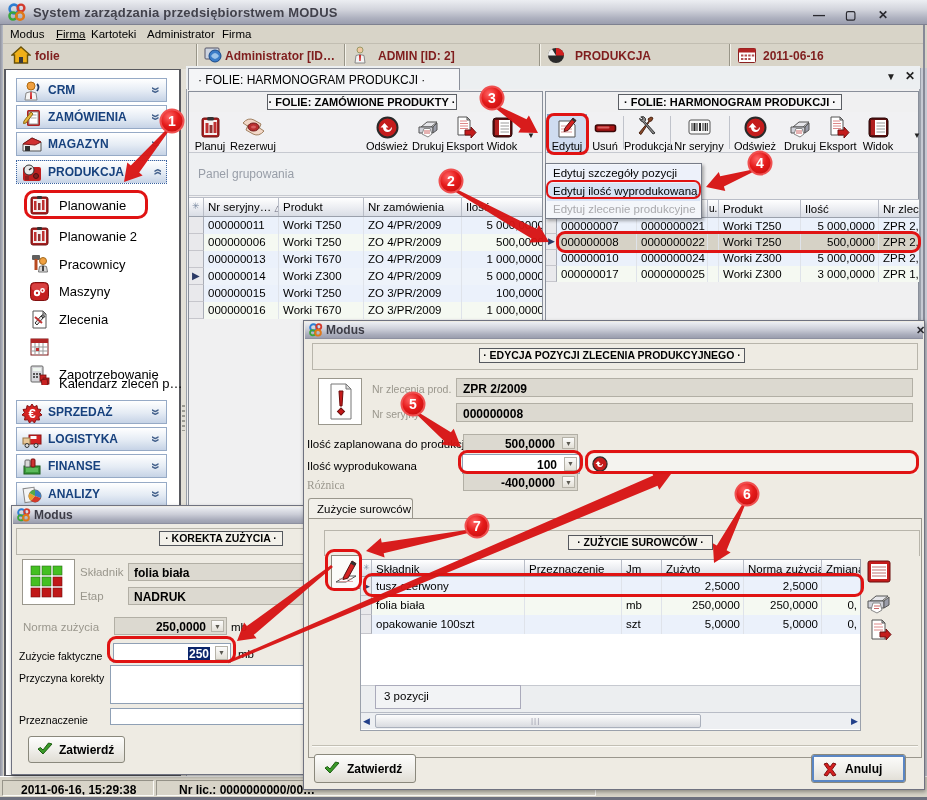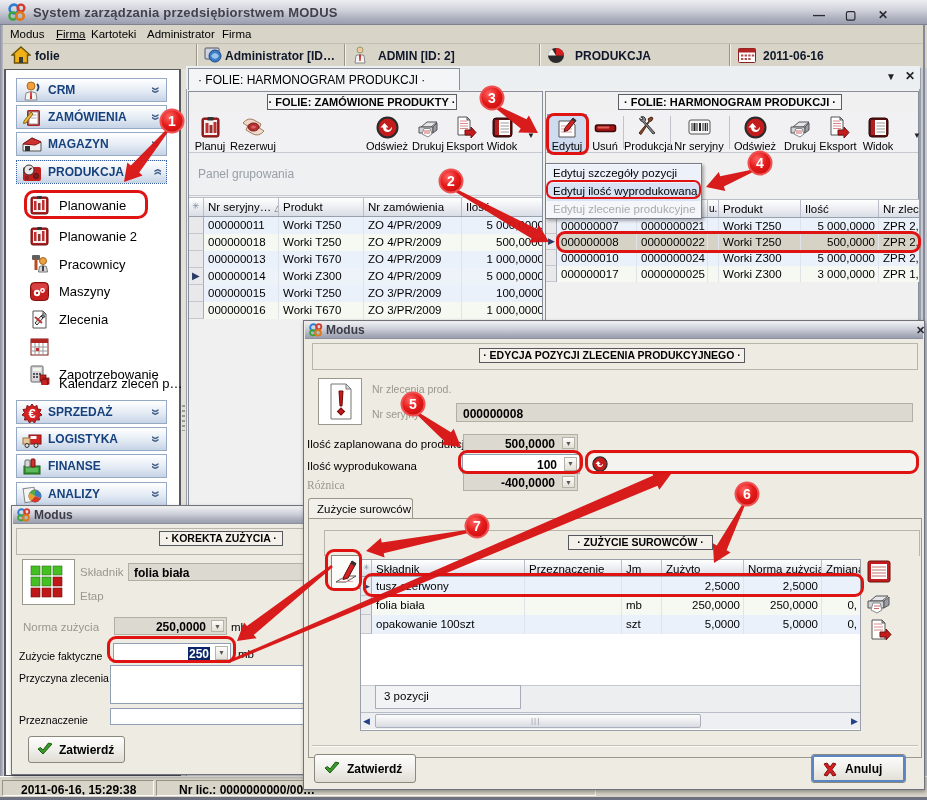--- a/index.html
+++ b/index.html
@@ -6,21 +6,21 @@
 #stage{position:relative;width:927px;height:800px;overflow:hidden;}
 .abs{position:absolute;}
 
 #titlebar{left:0;top:0;width:927px;height:25px;background:linear-gradient(#eceef2 0%,#d2d4dc 40%,#aeb1bf 75%,#9b9eae 100%);border-bottom:1px solid #7e8190;}
 #titletx{left:33px;top:5px;font-size:13px;font-weight:bold;color:#41414b;letter-spacing:.2px;}
 .wbtn{top:8px;font-size:12px;font-weight:bold;color:#2a2a30;}
 #menubar{left:3px;top:25px;width:921px;height:19px;background:#d8d4c8;border-bottom:1px solid #c2beb2;}
 .mi{position:absolute;font-size:11.5px;color:#000;}
 #toolrow{left:3px;top:44px;width:921px;height:24px;background:#d8d4c8;}
 .tcell{position:absolute;top:44px;height:24px;border-right:1px solid #989588;border-left:1px solid #f4f2ea;}
-.tct{position:absolute;top:5px;font-size:12px;font-weight:bold;color:#0f172a;}
+.tct{position:absolute;top:5px;font-size:12px;font-weight:bold;color:#7f1d1d;}
 
 #sidebar{left:4px;top:69px;width:177px;height:708px;background:#fff;border:2px solid #58595f;border-top:1px solid #58595f;}
 .shead{position:absolute;left:16px;width:151px;height:24px;background:linear-gradient(#ffffff,#e4ebf4 55%,#c6d3e6);border:1px solid #96aac6;}
 .shead .tx{position:absolute;left:31px;top:4px;font-size:12px;font-weight:bold;color:#17417d;}
 .shead .ch{position:absolute;right:6px;top:4px;font-size:12px;font-weight:bold;color:#44618c;transform:rotate(90deg) scaleY(1.3);}
 .sitem{position:absolute;left:40px;font-size:13px;color:#000;}
 
 #mainarea{left:186px;top:66px;width:734px;height:711px;background:#f0f0f1;border:1px solid #9aa0aa;}
 #tabstrip{left:186px;top:66px;width:734px;height:23px;background:#eceff1;}
 #tab1{left:188px;top:68px;width:272px;height:22px;background:#f4f5f7;border:1px solid #8a8f9a;border-bottom:none;font-size:12px;color:#000;padding:4px 0 0 9px;}
@@ -364,21 +364,21 @@
  <div class="gh" style="left:273px;width:80px;border-right:none;">Ilość</div>
 </div>
 <div id="lgrid">
 <div class="grow" style="left:204px;top:217px;width:338px;height:17px;background:#ebf1fb;">
  <div class="gc" style="left:0;width:75px;">000000011</div>
           <div class="gc" style="left:75px;width:85px;">Worki T250</div>
           <div class="gc" style="left:160px;width:98px;">ZO 4/PR/2009</div>
           <div class="gc gcr" style="left:258px;width:86px;">5 000,0000</div>
         </div>
 <div class="grow" style="left:204px;top:234px;width:338px;height:17px;background:#f5f9f2;">
- <div class="gc" style="left:0;width:75px;">000000018</div>
+ <div class="gc" style="left:0;width:75px;">000000006</div>
           <div class="gc" style="left:75px;width:85px;">Worki T250</div>
           <div class="gc" style="left:160px;width:98px;">ZO 4/PR/2009</div>
           <div class="gc gcr" style="left:258px;width:86px;">500,0000</div>
         </div>
 <div class="grow" style="left:204px;top:251px;width:338px;height:17px;background:#ebf1fb;">
  <div class="gc" style="left:0;width:75px;">000000013</div>
           <div class="gc" style="left:75px;width:85px;">Worki T670</div>
           <div class="gc" style="left:160px;width:98px;">ZO 4/PR/2009</div>
           <div class="gc gcr" style="left:258px;width:86px;">1 000,0000</div>
         </div>
@@ -572,27 +572,28 @@
             <rect x="30" y="17" width="9" height="9" fill="#c01818"></rect>
             <rect x="8" y="28" width="9" height="9" fill="#c01818"></rect>
             <rect x="19" y="28" width="9" height="9" fill="#c01818"></rect>
             <rect x="30" y="28" width="9" height="9" fill="#c01818"></rect>
           </g>
         </svg>
  </div>
  <div class="flabg" style="left:68px;top:60px;">Składnik</div>
  <div class="fgray" style="left:116px;top:57px;width:176px;height:18px;padding:2px 0 0 5px;">folia biała</div>
  <div class="flabg" style="left:68px;top:84px;">Etap</div>
+ <div class="fgray" style="left:116px;top:81px;width:176px;height:18px;padding:2px 0 0 5px;">NADRUK</div>
  <div class="flabg" style="left:11px;top:115px;">Norma zużycia</div>
  <div class="fgray" style="left:102px;top:111px;width:113px;height:18px;text-align:right;padding:2px 20px 0 0;">250,0000<span class="dd">▼</span></div>
  <div class="flab" style="left:219px;top:115px;">mb</div>
  <div class="flab" style="left:7px;top:144px;font-size:10.5px;">Zużycie faktyczne</div>
  <div class="fwhite" style="left:101px;top:137px;width:118px;height:20px;text-align:right;padding:3px 20px 0 0;"><span style="background:#0a246a;color:#fff;padding:0 1px;">250</span><span class="dd">▼</span></div>
  <div class="flab" style="left:226px;top:142px;">mb</div>
- <div class="flab" style="left:7px;top:166px;font-size:10.5px;">Przyczyna zlecenia</div>
+ <div class="flab" style="left:7px;top:166px;font-size:10.5px;">Przyczyna korekty</div>
  <div class="fwhite" style="left:98px;top:159px;width:194px;height:39px;"></div>
  <div class="flab" style="left:7px;top:208px;font-size:10.5px;">Przeznaczenie</div>
  <div class="fwhite" style="left:98px;top:202px;width:194px;height:17px;"></div>
  <div class="btn" style="left:16px;top:230px;width:97px;height:27px;">
   <svg style="position:absolute;left:7px;top:5px" width="18" height="16" viewBox="0 0 18 16">
           <path d="M2 7 L7 12 L16 2 L12.5 1 L7 8 L4.5 5.5 Z" fill="#3a9a28" stroke="#1c5c12"></path>
         </svg>
   <span style="position:absolute;left:30px;top:6px;">Zatwierdź</span>
       </div>
 </div>
@@ -610,20 +611,21 @@
  <div class="glab" style="left:175px;top:27px;width:266px;">· EDYCJA POZYCJI ZLECENIA PRODUKCYJNEGO ·</div>
  <div class="abs" style="left:14px;top:57px;width:44px;height:47px;background:#fff;border:1px solid #9a978d;">
   <svg width="42" height="45" viewBox="0 0 42 45">
           <path d="M12 5 L27 5 L32 10 L32 40 L12 40 Z" fill="#fdfdfd" stroke="#777"></path>
           <path d="M27 5 L32 10 L27 10 Z" fill="#ddd" stroke="#777"></path>
           <path d="M20 12 L24 12 L23 27 L21 27 Z" fill="#c41818" stroke="#6a0c0c"></path>
           <rect x="19.5" y="30" width="5" height="5" transform="rotate(45 22 32.5)" fill="#c41818" stroke="#6a0c0c"></rect>
         </svg>
  </div>
  <div class="flabg" style="left:68px;top:62px;font-size:10.5px;">Nr zlecenia prod.</div>
+ <div class="fgray" style="left:152px;top:57px;width:457px;height:19px;padding:3px 0 0 6px;">ZPR 2/2009</div>
  <div class="flabg" style="left:68px;top:87px;font-size:10.5px;">Nr seryjny</div>
  <div class="fgray" style="left:152px;top:82px;width:457px;height:19px;padding:3px 0 0 6px;">000000008</div>
  <div class="flab" style="left:3px;top:117px;">Ilość zaplanowana do produkcji</div>
  <div class="fgray" style="left:159px;top:113px;width:115px;height:18px;text-align:right;padding:2px 22px 0 0;">500,0000<span class="dd">▼</span></div>
  <div class="flab" style="left:3px;top:139px;">Ilość wyprodukowana</div>
  <div class="fwhite" style="left:158px;top:133px;width:118px;height:20px;text-align:right;padding:3px 22px 0 0;">100<span class="dd">▼</span></div>
  <div class="abs" style="left:285px;top:133px;width:328px;height:20px;background:#f4f3ef;">
   <svg style="position:absolute;left:3px;top:2px" width="16" height="16" viewBox="0 0 25 25">
           <circle cx="12.5" cy="12.5" r="11" fill="#c41c1c" stroke="#2a2a2a" stroke-width="2"></circle>
           <path d="M8 12.5 A4.5 4.5 0 0 1 17 12.5 L19.5 12.5 L15.5 17 L11.5 12.5 L14 12.5 A2.5 2.5 0 0 0 9 12.5 Z" fill="#fff" transform="rotate(180 12.5 12.5)"></path>

